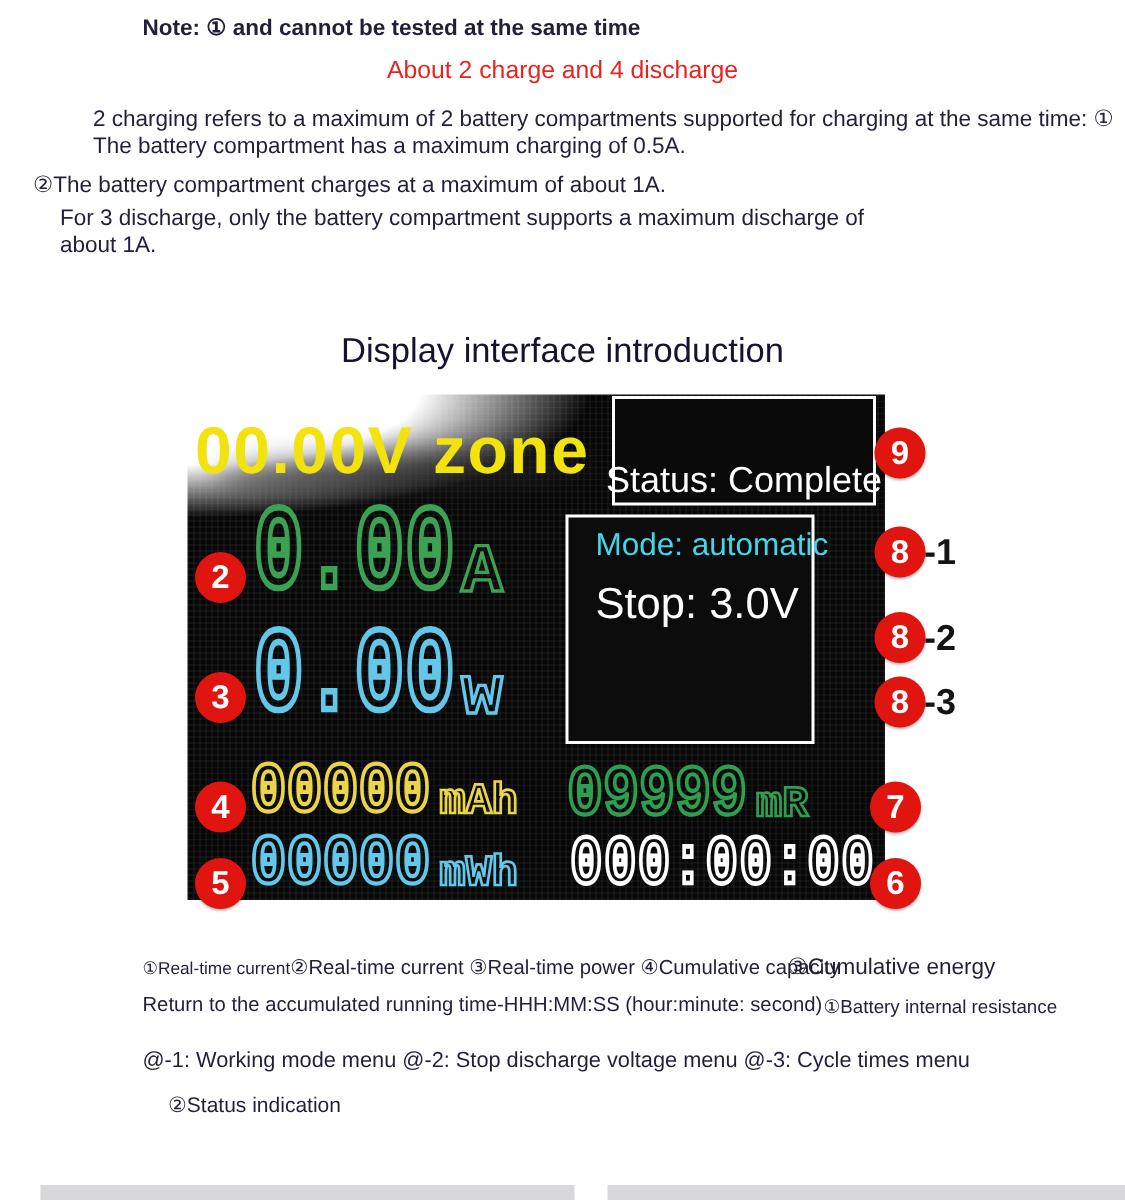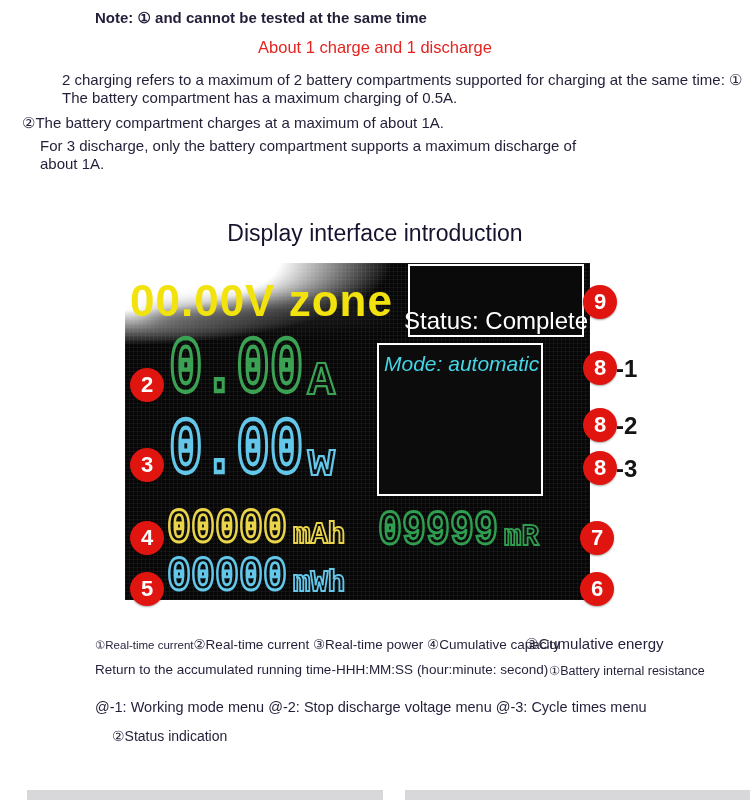--- a/index.html
+++ b/index.html
@@ -39,21 +39,21 @@
     font-size:44px; font-weight:bold; color:#f2e20d; letter-spacing:1px;
   }
   .status-box {
     left:283px; top:1px; width:176px; height:73px; z-index:2; box-sizing:border-box;
     border:2px solid #ffffff; background:#0a0a0a;
     display:flex; align-items:flex-end; justify-content:center;
     color:#ffffff; font-size:24px; white-space:nowrap;
   }
   .mode-box {
     left:252px; top:80px; width:166px; height:153px; z-index:2; box-sizing:border-box;
-    border:2px solid #ffffff; background:#0c0c0c; padding:7px 0 0 5px;font-style:italic;
+    border:2px solid #ffffff; background:#0c0c0c; padding:7px 0 0 18px;
   }
   .mode-line  { color:#45d5e6; font-size:21px; margin-bottom:11px; white-space:nowrap; }
   .stop-line  { color:#ffffff; font-size:29px; margin-bottom:9px;  white-space:nowrap; }
   .cycle-line { color:#ffffff; font-size:26px; white-space:nowrap; }
 
   
   .seg {
     font-family:"Liberation Mono","DejaVu Sans Mono",monospace; font-weight:bold;
     display:inline-block; line-height:1; -webkit-text-fill-color:transparent;
   }
@@ -102,38 +102,39 @@
   .legend-status   { left:112px;  top:728px; font-size:14px; }
 
   .bottom-bar { top:790px; height:10px; background:#d8d8db; }
   .bar-left   { left:27px;  width:356px; }
   .bar-right  { left:405px; width:345px; }
 </style>
 </head>
 <body>
 
 <div class="abs note-line">Note: ① and cannot be tested at the same time</div>
-<div class="abs red-heading">About 1 charge and 1 discharge</div>
+<div class="abs red-heading">About 2 charge and 4 discharge</div>
 <div class="abs para-1">2 charging refers to a maximum of 2 battery compartments supported for charging at the same time: ① The battery compartment has a maximum charging of 0.5A.</div>
 <div class="abs para-2">②The battery compartment charges at a maximum of about 1A.</div>
 <div class="abs para-3">For 3 discharge, only the battery compartment supports a maximum discharge of about 1A.</div>
 <div class="abs section-title">Display interface introduction</div>
 
 <div class="abs display">
   <div class="abs white-corner"></div>
   <div class="abs bezel-shadow"></div>
 
   <div class="abs vzone">00.00V zone</div>
 
   <div class="abs status-box">
     <span>Status: Complete</span>
   </div>
 
   <div class="abs mode-box">
     <div class="mode-line">Mode: automatic</div>
+    <div class="stop-line">Stop: 3.0V</div>
   </div>
 
   <div class="abs row row-current">
     <span class="seg seg-lg c-green">0.00</span>
     <span class="seg unit-lg u-green">A</span>
   </div>
 
   <div class="abs row row-power">
     <span class="seg seg-lg c-blue">0.00</span>
     <span class="seg unit-lg u-blue">w</span>
@@ -147,20 +148,23 @@
   <div class="abs row row-res">
     <span class="seg seg-md c-green2">09999</span>
     <span class="seg unit-md u-green2">mR</span>
   </div>
 
   <div class="abs row row-energy">
     <span class="seg seg-md c-blue2">00000</span>
     <span class="seg unit-md u-blue2">mWh</span>
   </div>
 
+  <div class="abs row row-time">
+    <span class="seg seg-tm c-white">000:00:00</span>
+  </div>
 
   <div class="abs badge" style="left:5px;  top:105px;">2</div>
   <div class="abs badge" style="left:5px;  top:185px;">3</div>
   <div class="abs badge" style="left:5px;  top:258px;">4</div>
   <div class="abs badge" style="left:5px;  top:309px;">5</div>
   <div class="abs badge" style="left:458px;top:22px;">9</div>
   <div class="abs badge" style="left:458px;top:88px;">8</div>
   <div class="abs badge" style="left:458px;top:145px;">8</div>
   <div class="abs badge" style="left:458px;top:188px;">8</div>
   <div class="abs badge" style="left:455px;top:258px;">7</div>

